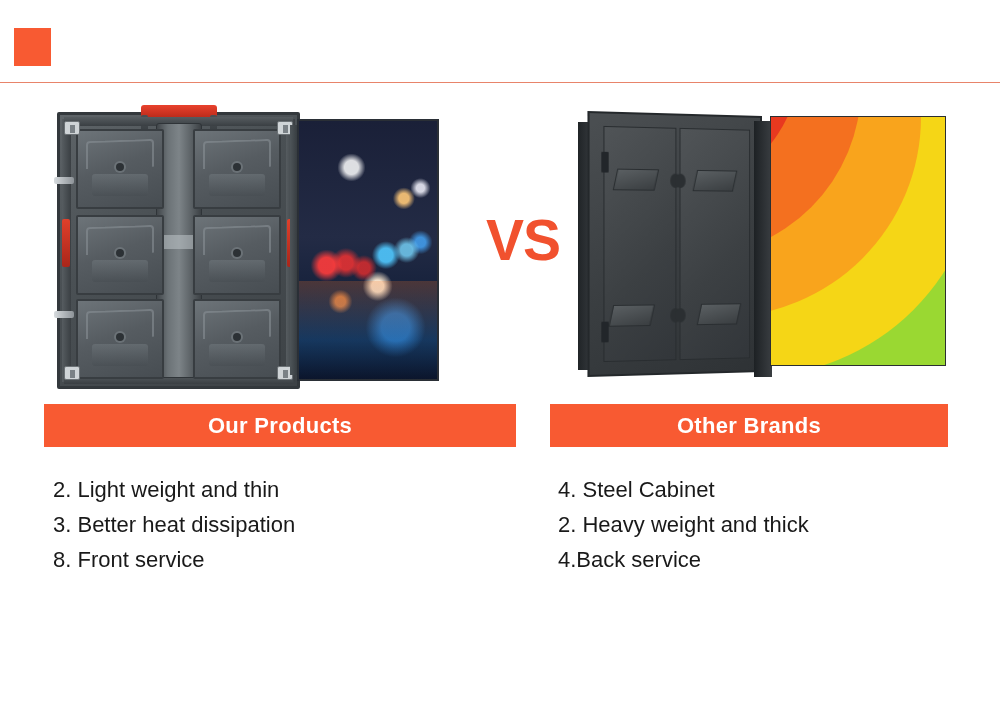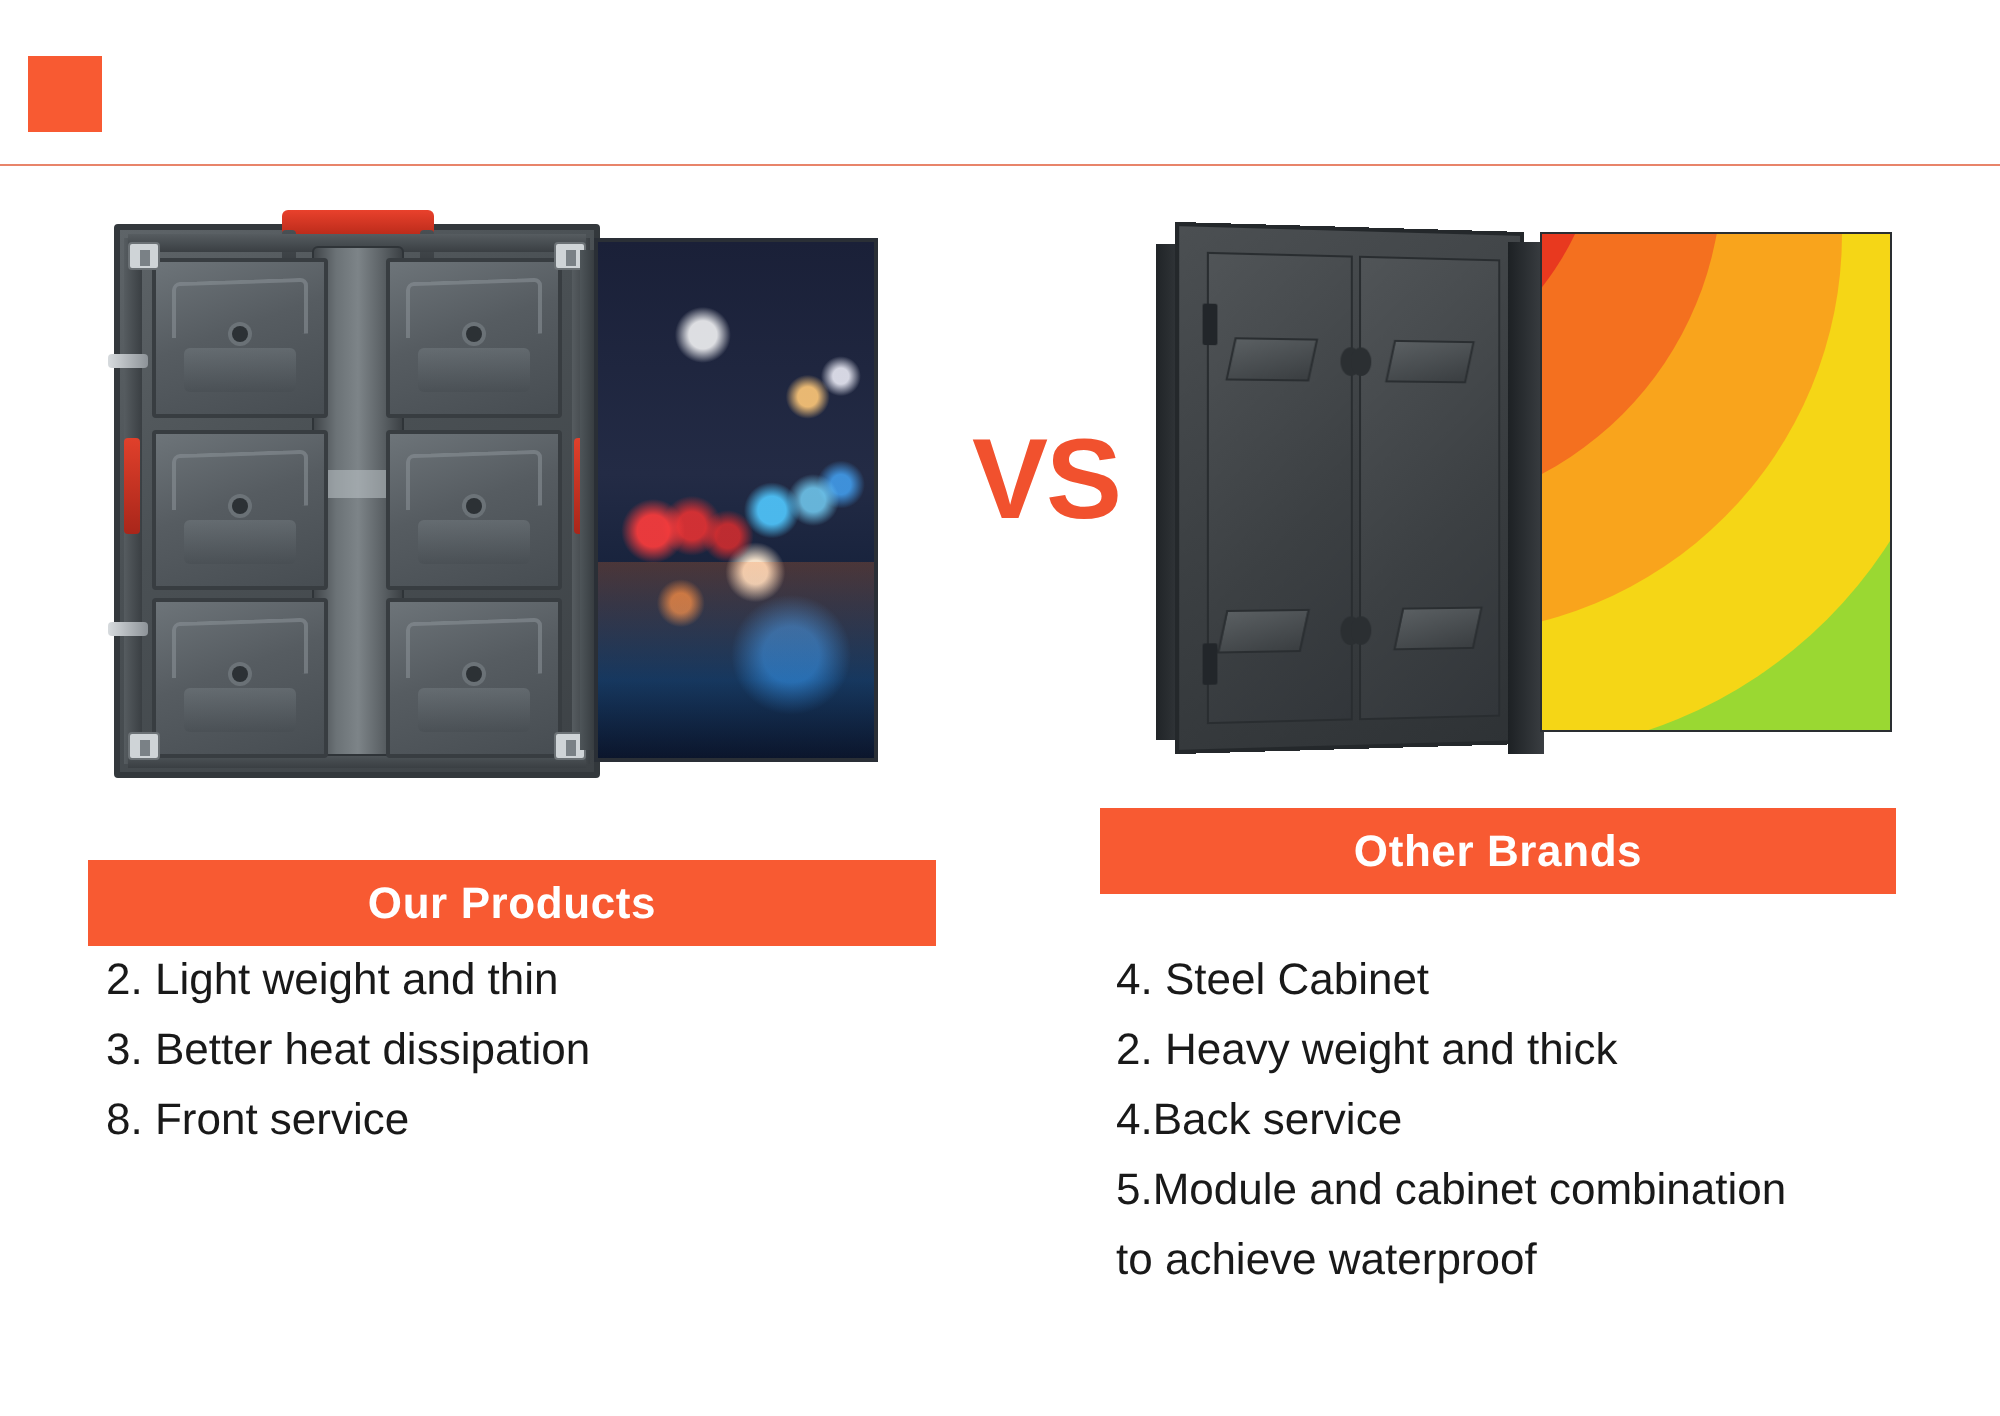--- a/index.html
+++ b/index.html
@@ -288,21 +288,21 @@
     position: absolute;
     height: 43px;
     background: #f85a32;
     color: #ffffff;
     font-size: 22px;
     font-weight: bold;
     line-height: 43px;
     text-align: center;
     letter-spacing: 0.3px;
   }
-  #banner-ours   { left: 44px;  top: 404px; width: 424px; margin-top: 26px; }
+  #banner-ours   { left: 44px;  top: 404px; width: 472px; }
   #banner-others { left: 550px; top: 404px; width: 398px; }
 
   .feature-list {
     position: absolute;
     margin: 0;
     padding: 0;
     list-style: none;
     font-size: 22px;
     line-height: 35px;
     color: #191919;
@@ -408,15 +408,13 @@
   <li>3. Better heat dissipation</li>
   <li>8. Front service</li>
 </ul>
 
 <div id="banner-others" class="column-banner">Other Brands</div>
 
 <ul id="list-others" class="feature-list">
   <li>4. Steel Cabinet</li>
   <li>2. Heavy weight and thick</li>
   <li>4.Back service</li>
-  <li>5.Module and cabinet combination
-to achieve waterproof</li>
 </ul>
 
 </body></html>

